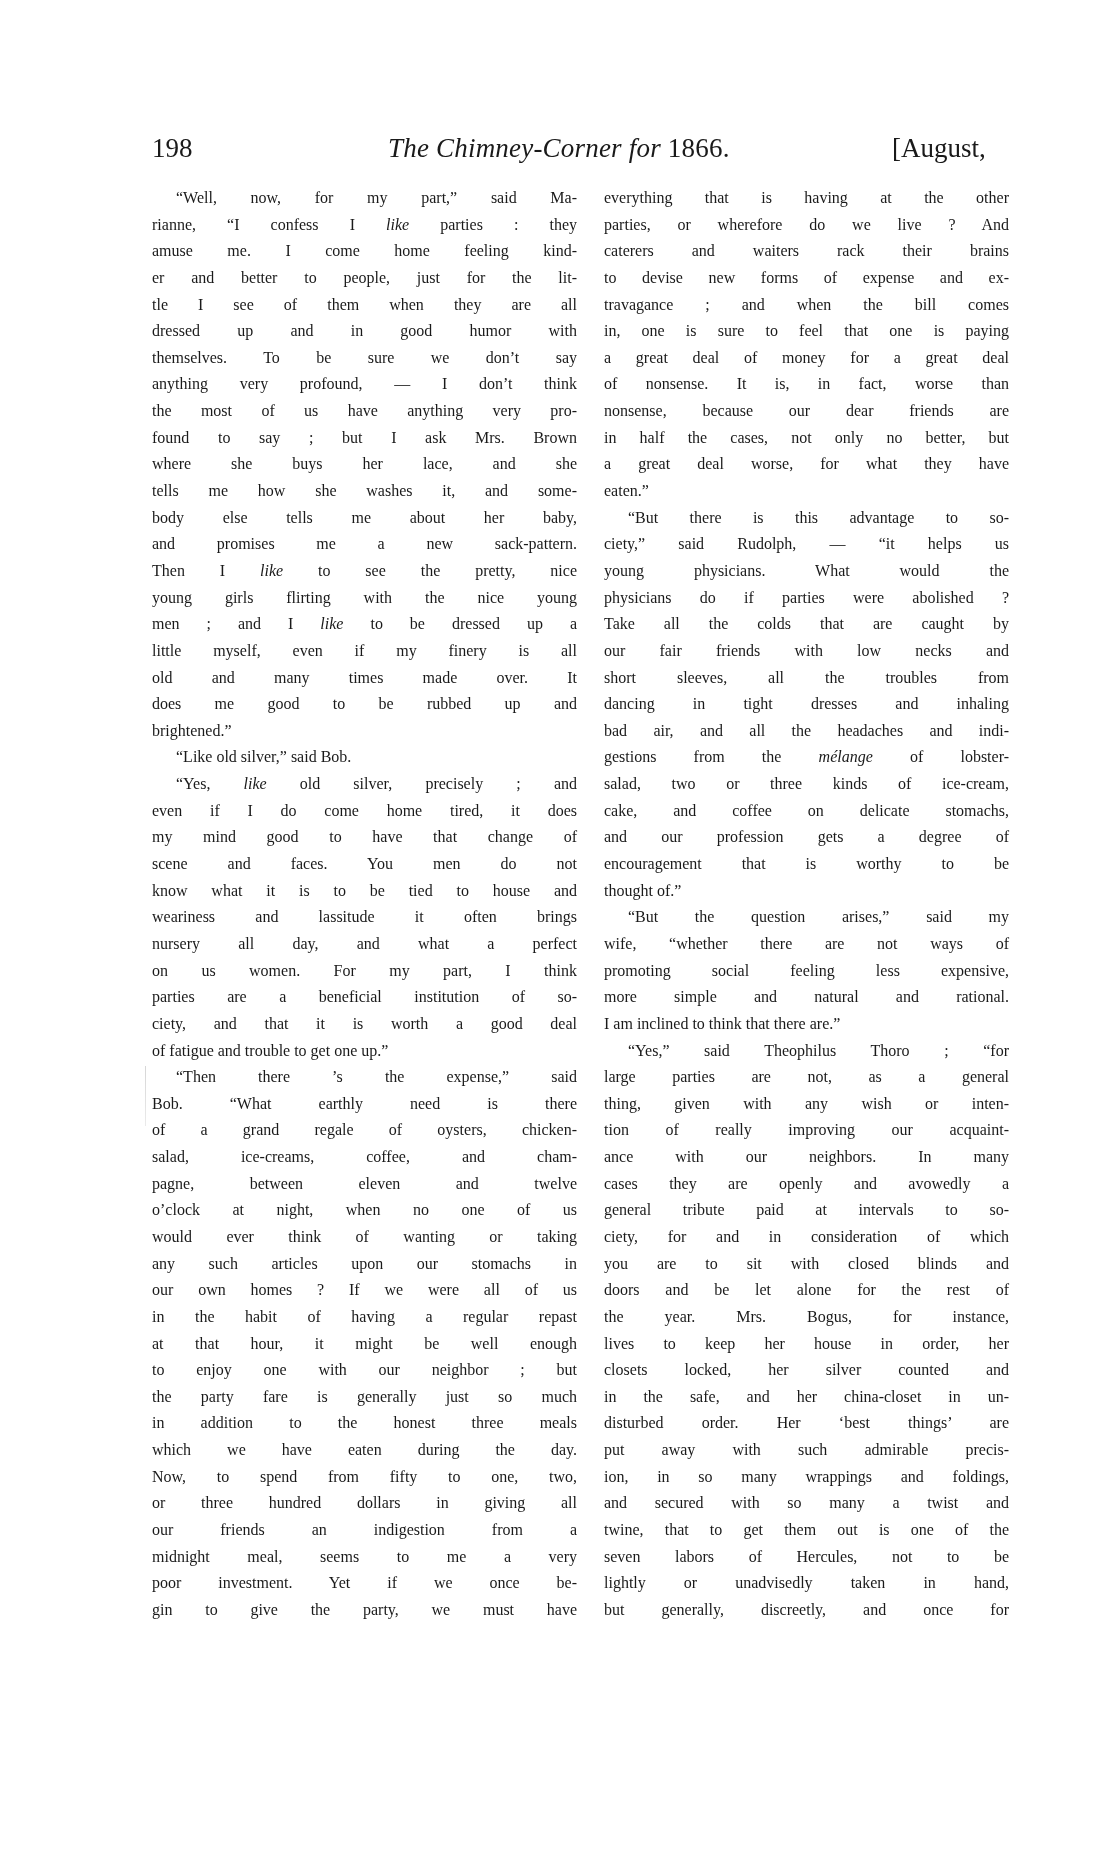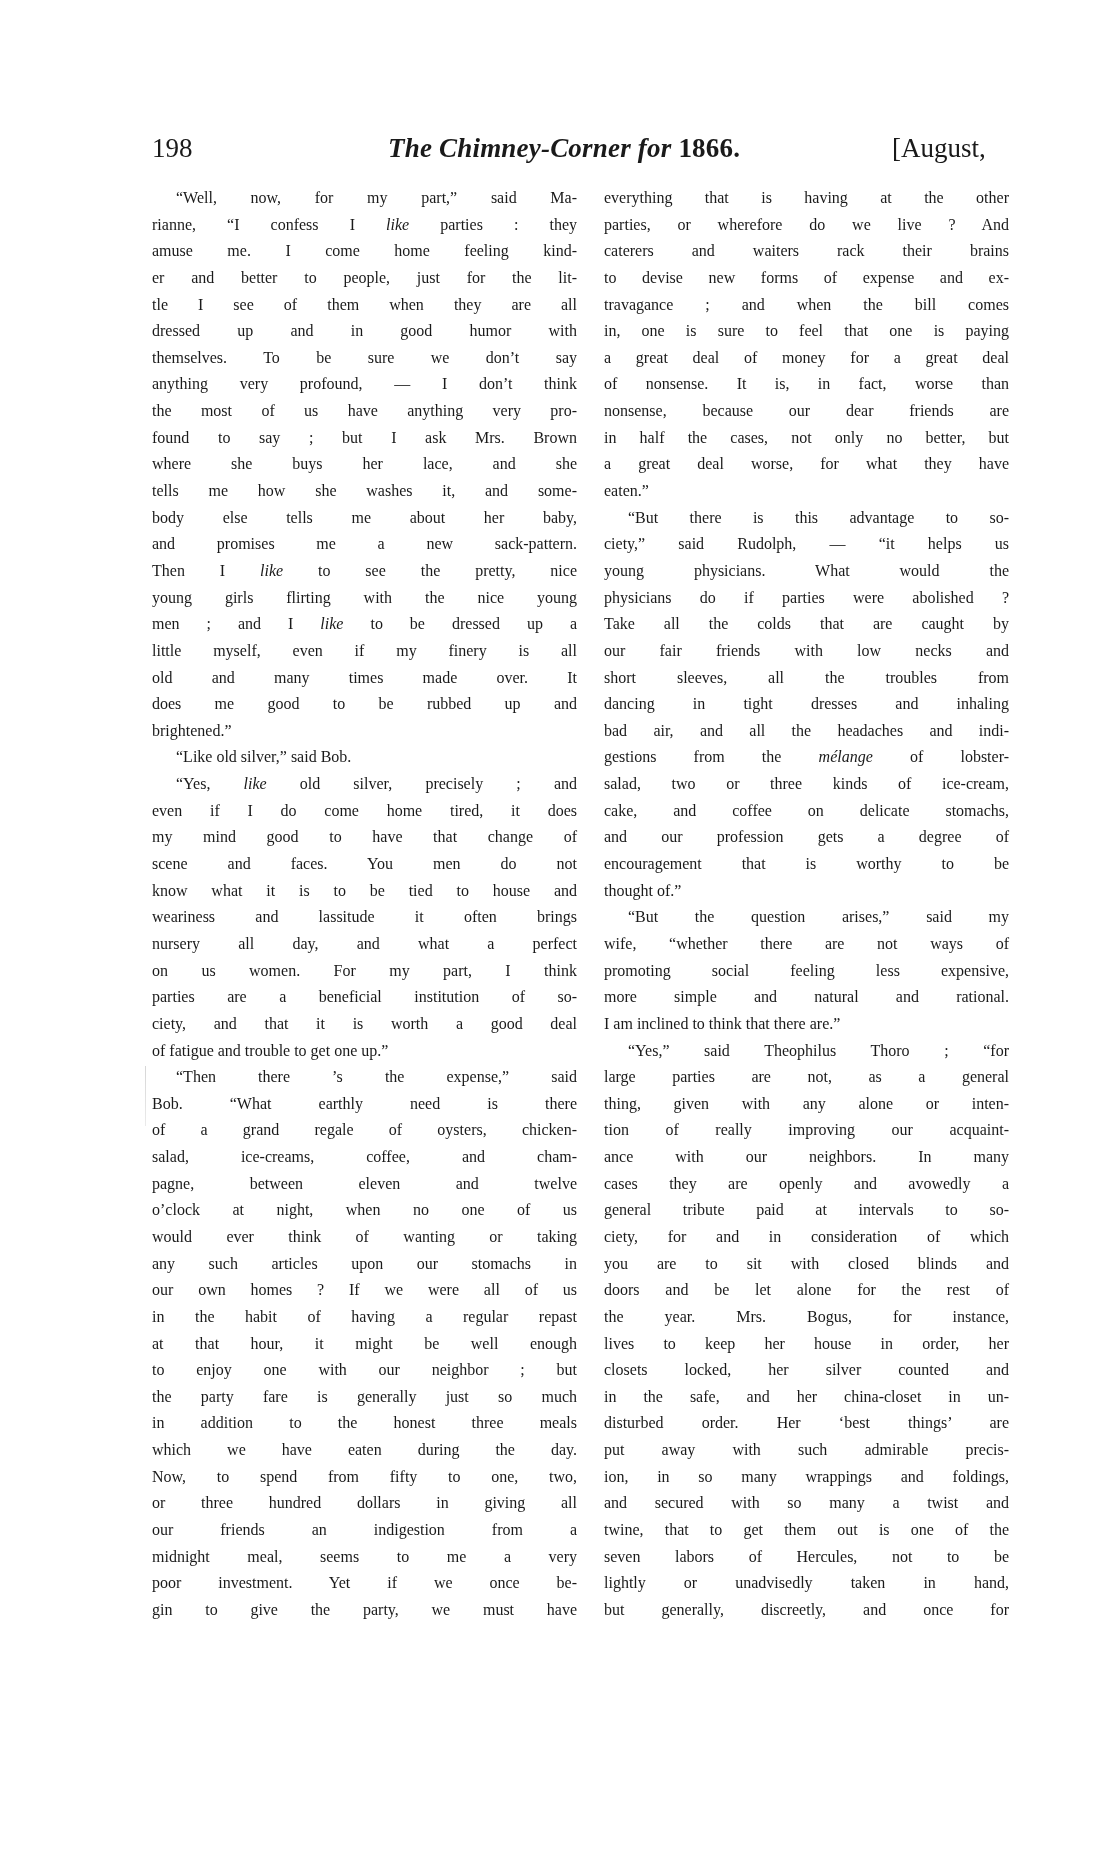--- a/index.html
+++ b/index.html
@@ -29,21 +29,20 @@
       position: absolute;
       left: 0;
       top: 0;
     }
     .running-title {
       position: absolute;
       left: 236px;
       top: 0;
       font-style: italic;
       letter-spacing: 0.2px;
-      font-weight: bold;
     }
     .running-title .yr {
       font-style: normal;
     }
     .month {
       position: absolute;
       left: 740px;
       top: 0;
     }
     .column {
@@ -182,21 +181,21 @@
     <span class="line">and our profession gets a degree of</span>
     <span class="line">encouragement that is worthy to be</span>
     <span class="line last">thought of.”</span>
     <span class="line indent">“But the question arises,” said my</span>
     <span class="line">wife, “whether there are not ways of</span>
     <span class="line">promoting social feeling less expensive,</span>
     <span class="line">more simple and natural and rational.</span>
     <span class="line last">I am inclined to think that there are.”</span>
     <span class="line indent">“Yes,” said Theophilus Thoro ; “for</span>
     <span class="line">large parties are not, as a general</span>
-    <span class="line">thing, given with any alone or inten-</span>
+    <span class="line">thing, given with any wish or inten-</span>
     <span class="line">tion of really improving our acquaint-</span>
     <span class="line">ance with our neighbors.  In many</span>
     <span class="line">cases they are openly and avowedly a</span>
     <span class="line">general tribute paid at intervals to so-</span>
     <span class="line">ciety, for and in consideration of which</span>
     <span class="line">you are to sit with closed blinds and</span>
     <span class="line">doors and be let alone for the rest of</span>
     <span class="line">the year.  Mrs. Bogus, for instance,</span>
     <span class="line">lives to keep her house in order, her</span>
     <span class="line">closets locked, her silver counted and</span>

